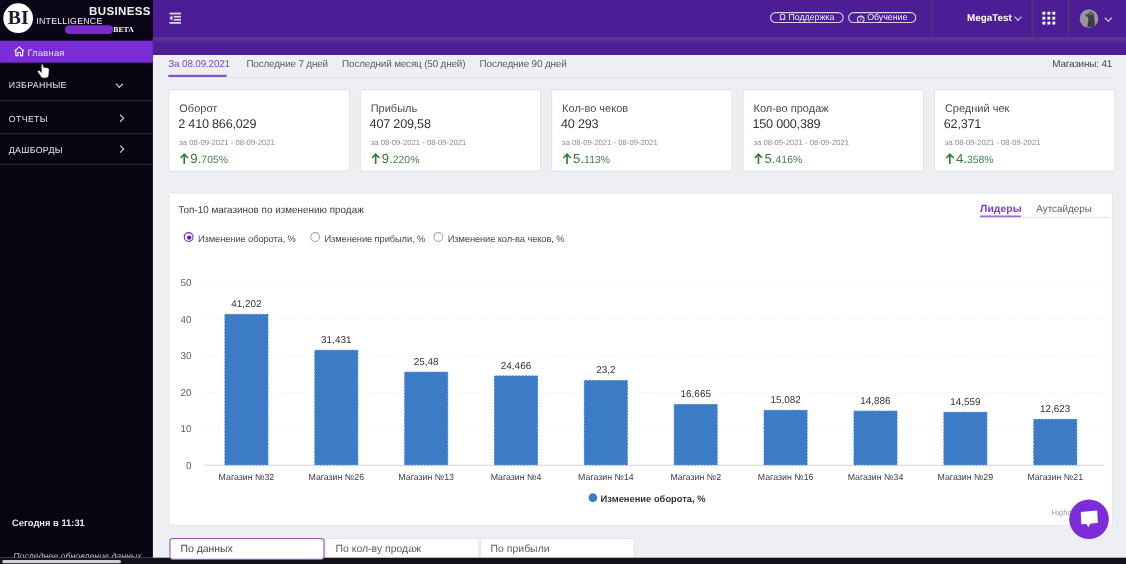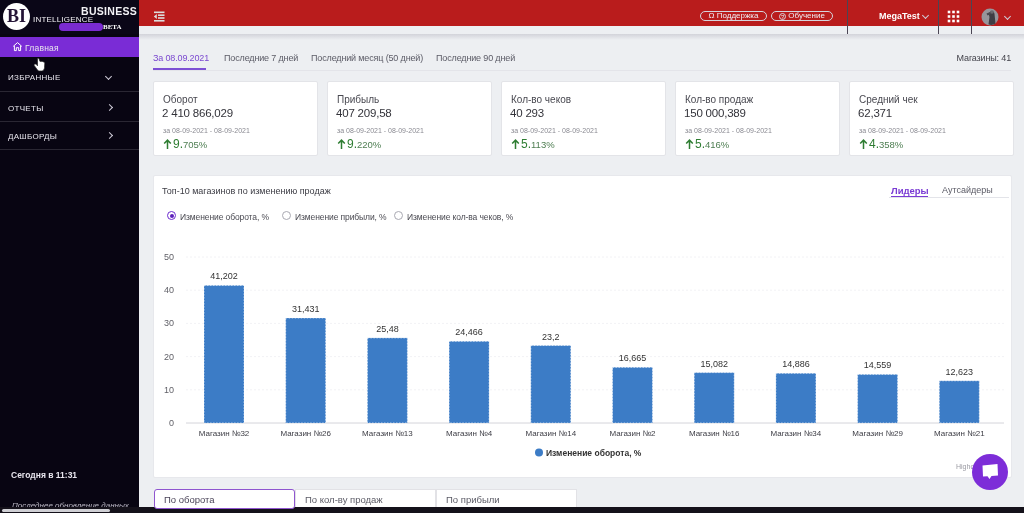--- a/index.html
+++ b/index.html
@@ -1,21 +1,21 @@
 <!DOCTYPE html>
 <html><head>
 <meta charset="utf-8">
 <style>
   * { margin:0; padding:0; box-sizing:border-box; }
   html,body { width:1024px; height:513px; overflow:hidden; font-family:"Liberation Sans", sans-serif; }
   body { position:relative; background:#edeff2; }
   .abs { position:absolute; }
 
   
-  #header { left:139px; top:0; width:885px; height:26px; background:#b91c1c; }
+  #header { left:139px; top:0; width:885px; height:50px; background:#4c1d95; }
   .hsep { position:absolute; top:0; width:1px; height:34px; background:#4a4554; }
   .pill { position:absolute; top:11px; height:10px; border:1px solid #d6d4dc; border-radius:5px;
           color:#efeef4; font-size:8px; line-height:8px; text-align:center; }
   #megatest { color:#fff; font-size:9px; font-weight:bold; }
 
   
   #sidebar { left:0; top:0; width:139px; height:507px; background:#080512; }
   #logoarea { left:0; top:0; width:139px; height:34px; background:#0a0617; }
   #logocircle { left:3px; top:3px; width:27px; height:27px; border-radius:50%; background:#fff;
      color:#241436; font-family:"Liberation Serif",serif; font-weight:bold; font-size:18px; text-align:center; line-height:26px; }
@@ -245,21 +245,21 @@
     <text x="723.6" y="127.4" text-anchor="middle" font-size="9" fill="#333">14,559</text>
     <text x="723.6" y="195" text-anchor="middle" font-size="8" fill="#3c3c44">Магазин №29</text>
     <rect x="785.3" y="139.8" width="40" height="42.2" fill="#3c7cc6" stroke="rgba(255,255,255,0.8)" stroke-width="0.8" stroke-dasharray="1.5,1.5"></rect>
     <text x="805.3" y="133.8" text-anchor="middle" font-size="9" fill="#333">12,623</text>
     <text x="805.3" y="195" text-anchor="middle" font-size="8" fill="#3c3c44">Магазин №21</text>
     <circle cx="385" cy="211.5" r="4" fill="#3c7cc6"></circle>
     <text x="392" y="215" font-size="8.5" font-weight="bold" fill="#333">Изменение оборота, %</text>
   </svg>
 </div>
 
-<div id="btab1" class="btab"><span>По оборота</span></div>
+<div id="btab1" class="btab"><span>По данных</span></div>
 <div id="btab2" class="btab"><span>По кол-ву продаж</span></div>
 <div id="btab3" class="btab"><span>По прибыли</span></div>
 
 <div id="highch" class="abs">Highch</div>
 <div id="chatbtn" class="abs">
   <svg width="36" height="36" viewBox="0 0 36 36">
     <path d="M10.5 11.5 L25.5 10 L26 21.5 L19.5 22 L17.5 25 L15.5 22.3 L11 22.5 Z" fill="#fff"></path>
   </svg>
 </div>
 <div id="bottombar" class="abs"></div>

